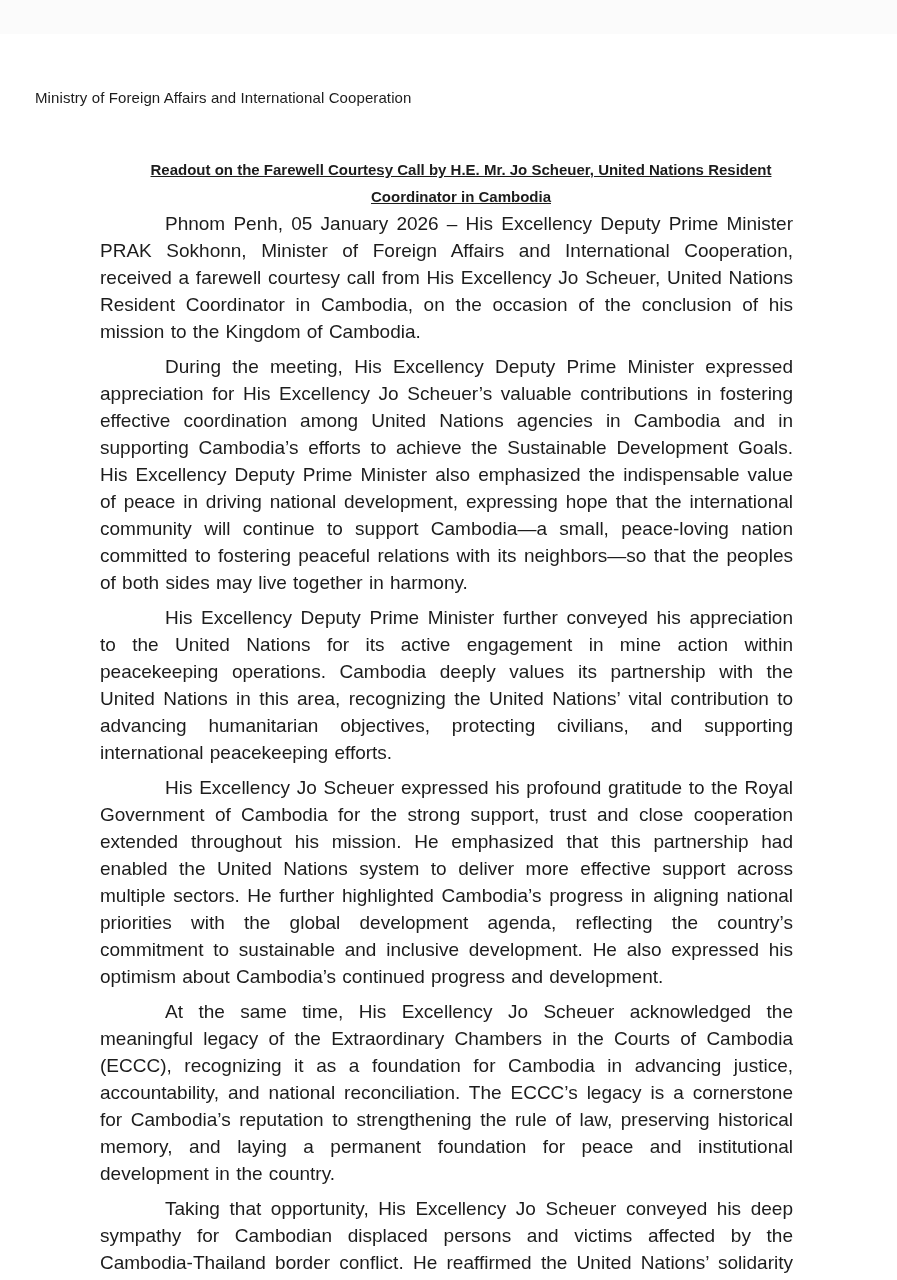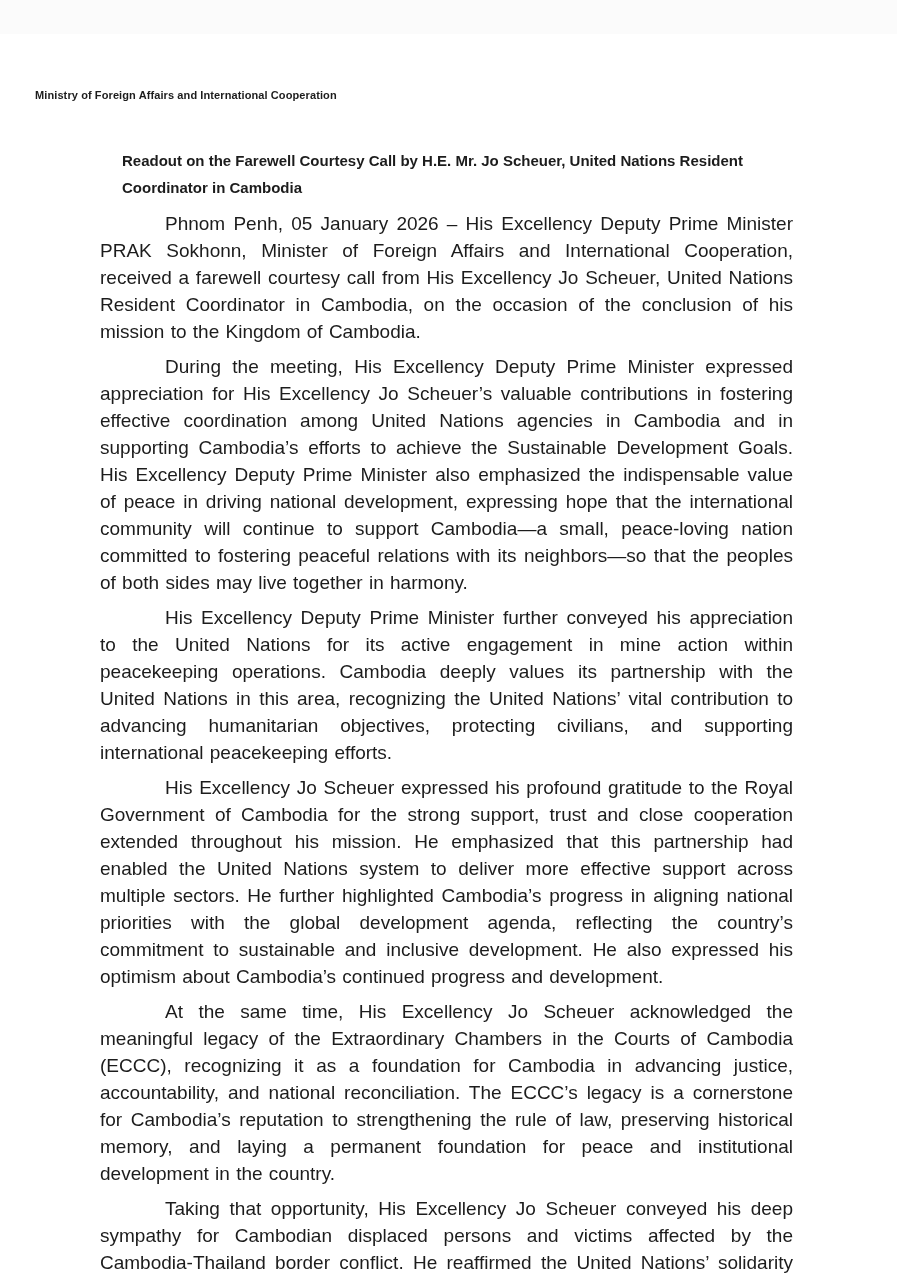--- a/index.html
+++ b/index.html
@@ -20,34 +20,36 @@
     top: 0;
     left: 0;
     width: 897px;
     height: 34px;
     background: #fbfbfb;
   }
   .ministry {
     position: absolute;
     top: 89px;
     left: 35px;
-    font-size: 11px;
-    font-weight: bold;
+    font-size: 15px;
+    font-weight: normal;
     letter-spacing: 0.1px;
     white-space: nowrap;
   }
   .doc-title {
     position: absolute;
     top: 143px;
     left: 118px;
     width: 660px;
-    margin: 4px;
+    margin: 13px;
+    text-align: center;
     font-size: 15px;
     font-weight: bold;
     line-height: 27px;
+    text-decoration: underline;
   }
   .doc-body {
     position: absolute;
     top: 210px;
     left: 100px;
     width: 693px;
   }
   .doc-body p {
     margin: 0 0 8px 0;
     font-size: 19px;

